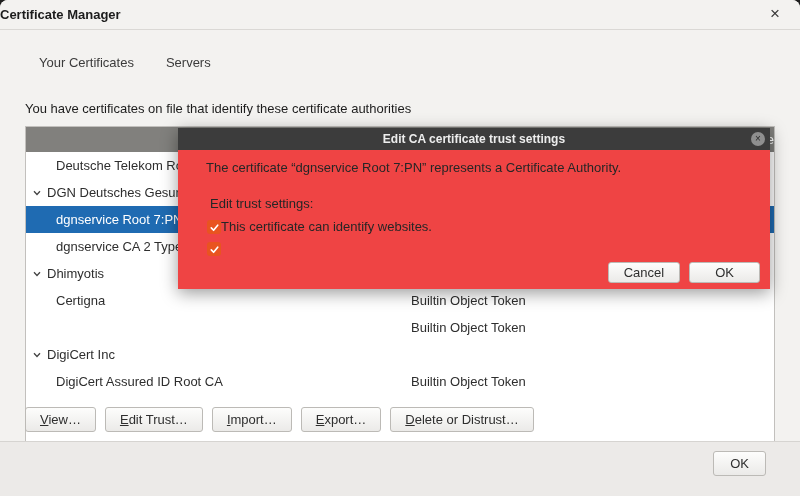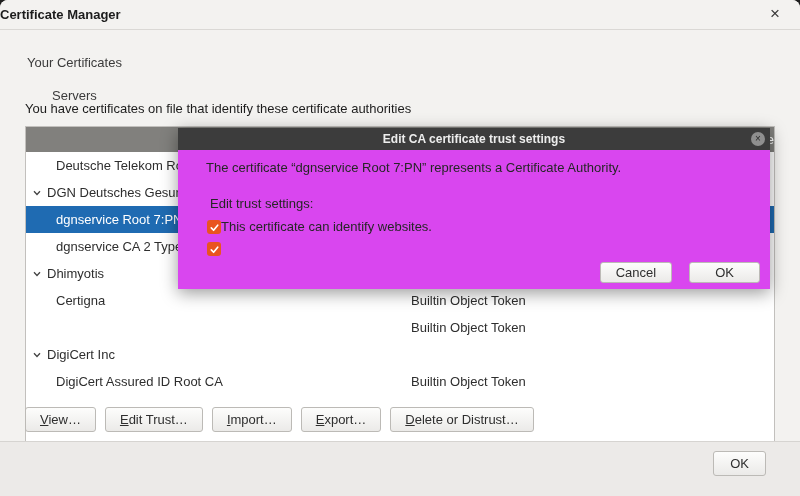--- a/index.html
+++ b/index.html
@@ -12,21 +12,21 @@
     position:relative; width:800px; height:496px;
     background:#f3f2f0; overflow:hidden; border-radius:8px 8px 0 0;
   }
   
   .titlebar { position:absolute; top:0; left:0; right:0; height:30px;
     background:#f3f2f0; border-bottom:1px solid #dad8d5; }
   .title { text-align:left; line-height:30px; font-weight:bold; font-size:13px; color:#1c1c1c; }
   .win-close { position:absolute; right:10px; top:0; width:30px; height:30px;
     line-height:28px; text-align:center; font-size:17px; color:#3a3a3a; cursor:pointer; }
   
-  .tabs { position:absolute; left:11px; top:46px; display:flex; align-items:center;flex-direction:column; }
+  .tabs { position:absolute; left:23px; top:46px; display:flex; align-items:flex-end; }
   .tab { padding:8px 15px; font-size:13px; color:#3b3b3b; cursor:pointer; border:1px solid transparent; }
   .tab.active { background:#e2e0dd; border:1px solid #c8c6c2; }
   
   .desc { position:absolute; left:25px; top:101px; font-size:13px; color:#1c1c1c; }
   
   .table { position:absolute; left:25px; top:126px; width:750px; height:350px;
     background:#fff; border:1px solid #c2c0bd;text-align:right; }
   .thead { height:25px; background:#81807d; color:#fff; line-height:25px;
     padding-left:9px; font-size:13px; cursor:pointer; }
   .row { position:relative; height:27px; line-height:27px; background:#fff; cursor:pointer; }
@@ -41,36 +41,36 @@
   .btn { background:linear-gradient(#fdfdfc,#ebeae8); border:1px solid #bcbab6;
     border-radius:3px; padding:4px 14px; font-size:13px; color:#2e2e2e;
     cursor:pointer; white-space:nowrap; display:inline-block; }
   .action-btn::first-letter { text-decoration:underline; }
   
   .footer { position:absolute; left:0; top:441px; width:800px; height:55px;
     background:#eceae8; border-top:1px solid #d6d4d1; }
   .footer .btn { position:absolute; right:34px; top:9px; padding:4px 16px; }
   
   .modal { position:absolute; left:178px; top:128px; width:592px; height:161px;
-    background:#d946ef; box-shadow:0 4px 16px rgba(0,0,0,.40); z-index:5; }
+    background:#ef4444; box-shadow:0 4px 16px rgba(0,0,0,.40); z-index:5; }
   .modal-header { height:22px; background:var(--modal-header,#3c3c3c); position:relative; }
   .modal-title { display:block; text-align:center; color:#ededed; font-size:12px;
     font-weight:bold; line-height:22px; }
   .modal-close { position:absolute; right:5px; top:4px; width:14px; height:14px;
     border-radius:50%; background:#8f8f8f; color:#2c2c2c; font-size:10px;
     line-height:14px; text-align:center; cursor:pointer; }
   .modal-body { position:relative; height:139px; }
   .modal-message { padding:10px 24px 0 28px; font-size:13px; line-height:16px; color:#262626; }
   .modal-editlabel { margin:20px 0 0 32px; font-size:13px; line-height:16px; color:#262626; }
   .cb-row { display:flex; align-items:center; gap:0; margin:7px 0 0 29px; cursor:pointer;
     font-size:13px; line-height:16px; color:#262626; }
   .checkbox { width:14px; height:14px; border-radius:3px; flex:0 0 auto;
     background:var(--checkbox-checked,#e95420);
     display:inline-flex; align-items:center; justify-content:center; }
-  .modal-buttons { position:absolute; right:10px; bottom:6px; display:flex; gap:17px; }
+  .modal-buttons { position:absolute; right:10px; bottom:6px; display:flex; gap:9px; }
   .modal-buttons .btn { padding:2px 15px; }
   .modal-buttons .btn-ok { padding:2px 25px; }
 </style>
 </head>
 <body>
 
 <div class="window">
 
   <div class="titlebar">
     <div class="title">Certificate Manager</div>

